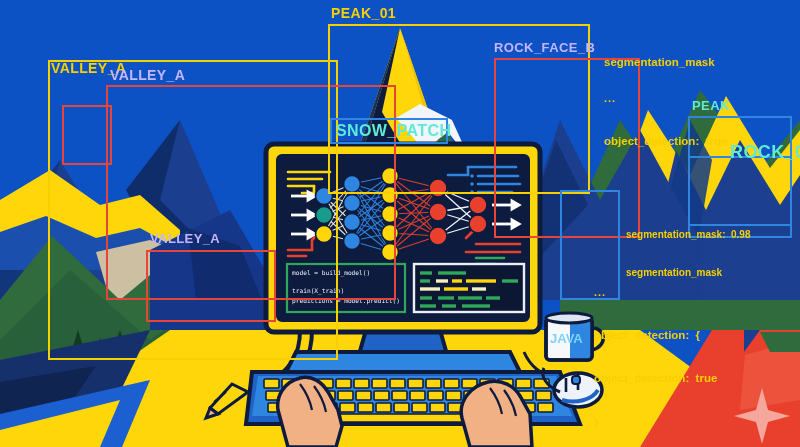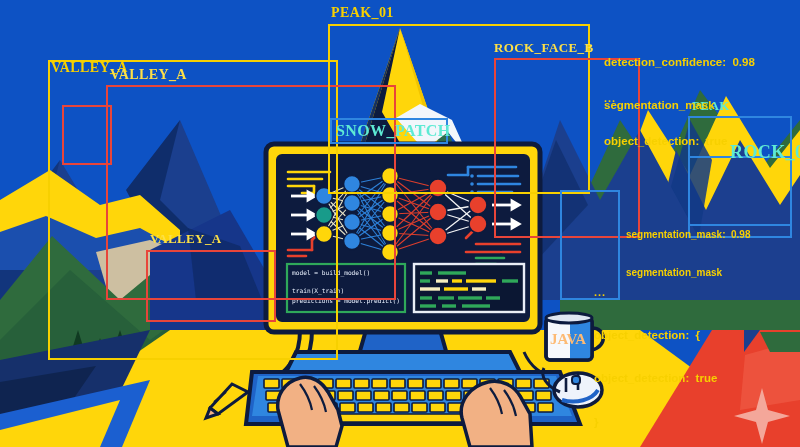--- a/index.html
+++ b/index.html
@@ -1,22 +1,22 @@
 <!DOCTYPE html>
 <html><head>
 <meta charset="utf-8">
 <style>
   html,body{margin:0;padding:0;background:#0d52c4;}
   body{font-family:"Liberation Sans",sans-serif;}
   #stage{position:relative;width:800px;height:447px;overflow:hidden;background:#0d52c4;}
   #stage svg.layer{position:absolute;left:0;top:0;width:800px;height:447px;}
-  .anno{position:absolute;font-family:Liberation Serif, serif;font-weight:700;letter-spacing:.4px;white-space:pre;}
+  .anno{position:absolute;font-family:Liberation Sans, sans-serif;font-weight:700;letter-spacing:.4px;white-space:pre;}
   .bx{position:absolute;box-sizing:border-box;}
   .lbl-yellow{color:#f7d000;}
-  .lbl-red{color:#fde047;}
+  .lbl-red{color:#c4b5fd;}
   .lbl-blue{color:#5eead4;}
   .bx-yellow{border:2px solid #f7d000;}
   .bx-red{border:2px solid #e8453a;}
   .bx-blue{border:2px solid #2f86e0;}
   .json{position:absolute;color:#f7d000;font-weight:700;line-height:1.25;white-space:pre;}
   .code-term{position:absolute;white-space:pre;font-family:"DejaVu Sans Mono",monospace;color:#eaf2ff;}
 </style>
 </head>
 <body>
 
@@ -341,21 +341,21 @@
       <ellipse cx="569" cy="318" rx="23" ry="5" fill="#dfe6f2" stroke="#0d1b3e" stroke-width="3"></ellipse>
     </g>
 
     <g>
       <path d="M232 384 L248 392 L218 414 L210 408 Z" fill="#ffd60a" stroke="#0d1b3e" stroke-width="3"></path>
       <path d="M210 408 L218 414 L206 418 Z" fill="#f2b184" stroke="#0d1b3e" stroke-width="3"></path>
       <line x1="226" y1="392" x2="214" y2="402" stroke="#0d1b3e" stroke-width="2"></line>
     </g>
   </svg>
 
-  <div class="anno" style="left:550px;top:331px;font-size:15px;color:#fdba74;font-weight:700;letter-spacing:0;">JAVA</div>
+  <div class="anno" style="left:550px;top:331px;font-size:13px;color:#7dd3fc;font-weight:700;letter-spacing:0;">JAVA</div>
 
   <div class="code-term" style="left:292px;top:269px;font-size:6.2px;">model = build_model()</div>
   <div class="code-term" style="left:292px;top:287px;font-size:6.2px;">train(X_train)</div>
   <div class="code-term" style="left:292px;top:297px;font-size:6.2px;">predictions = model.predict()</div>
 
   <div class="bx bx-yellow" style="left:48px;top:60px;width:290px;height:300px;"></div>
   <div class="bx bx-red" style="left:106px;top:85px;width:290px;height:215px;"></div>
   <div class="bx bx-red" style="left:62px;top:105px;width:50px;height:60px;"></div>
   <div class="bx bx-red" style="left:146px;top:250px;width:130px;height:72px;"></div>
   <div class="bx bx-yellow" style="left:328px;top:24px;width:262px;height:170px;"></div>
@@ -368,21 +368,20 @@
   <div class="anno lbl-yellow" style="left:51px;top:60px;font-size:14px;">VALLEY_A</div>
   <div class="anno lbl-red" style="left:110px;top:67px;font-size:14px;">VALLEY_A</div>
   <div class="anno lbl-red" style="left:150px;top:231px;font-size:13px;">VALLEY_A</div>
   <div class="anno lbl-yellow" style="left:331px;top:5px;font-size:14px;">PEAK_01</div>
   <div class="anno lbl-red" style="left:494px;top:40px;font-size:13px;">ROCK_FACE_B</div>
   <div class="anno lbl-blue" style="left:336px;top:122px;font-size:16px;">SNOW_PATCH</div>
   <div class="anno lbl-blue" style="left:692px;top:98px;font-size:13px;">PEAK</div>
   <div class="anno lbl-blue" style="left:692px;top:142px;font-size:18px;margin-left:38px;">ROCK_01</div>
 
   <div class="json" style="left:604px;top:26px;font-size:11.5px;">
-    <div>detection_confidence:  0.98</div>
     <div>segmentation_mask</div>
   </div>
 
   <div class="json" style="left:604px;top:63px;font-size:11.5px;">
     <div style="font-size:11px;letter-spacing:1px;">...</div>
     <div>object_detection:  true</div>
   </div>
 
   <div class="json" style="left:626px;top:204px;font-size:10px;">
     <div>segmentation_mask:  0.98</div>

